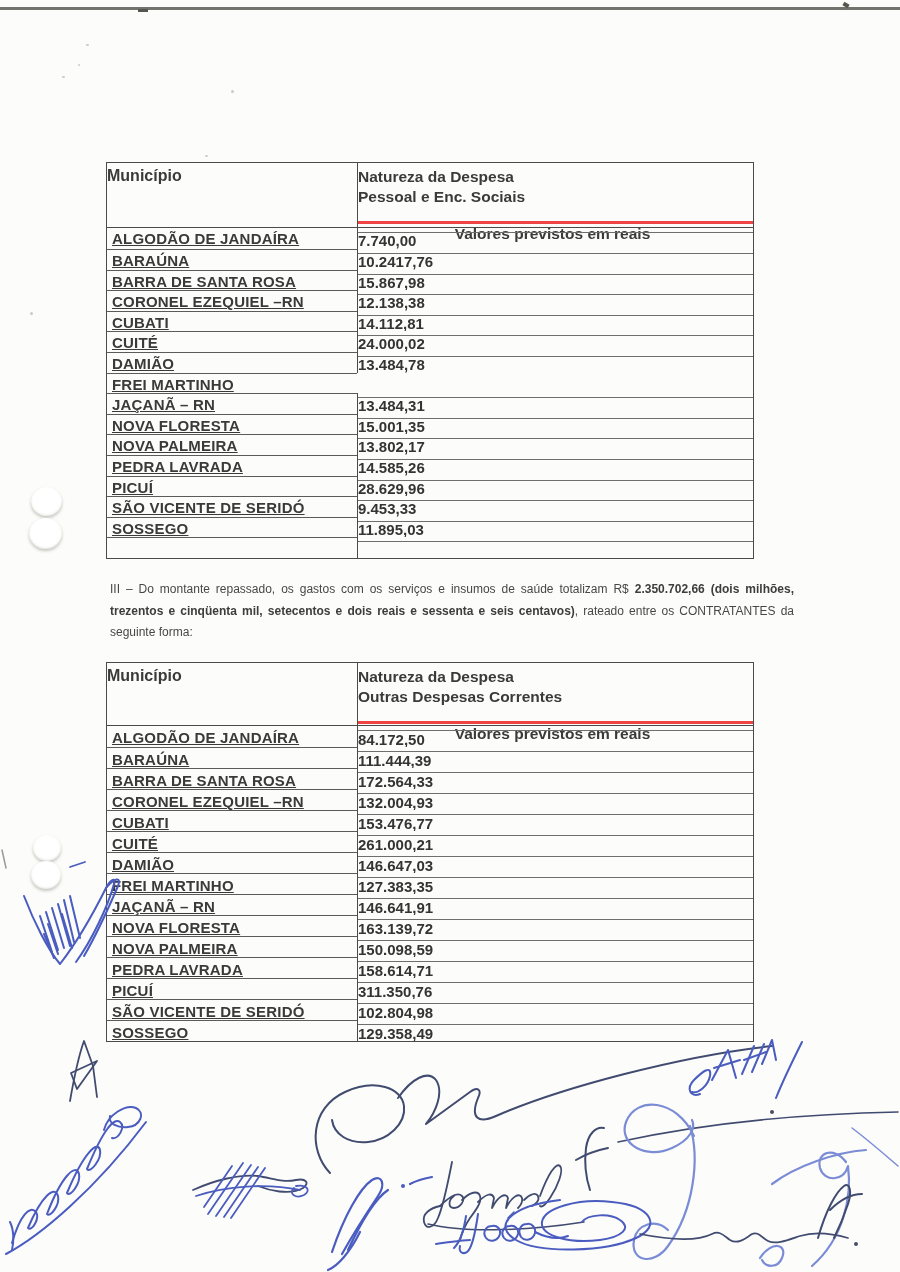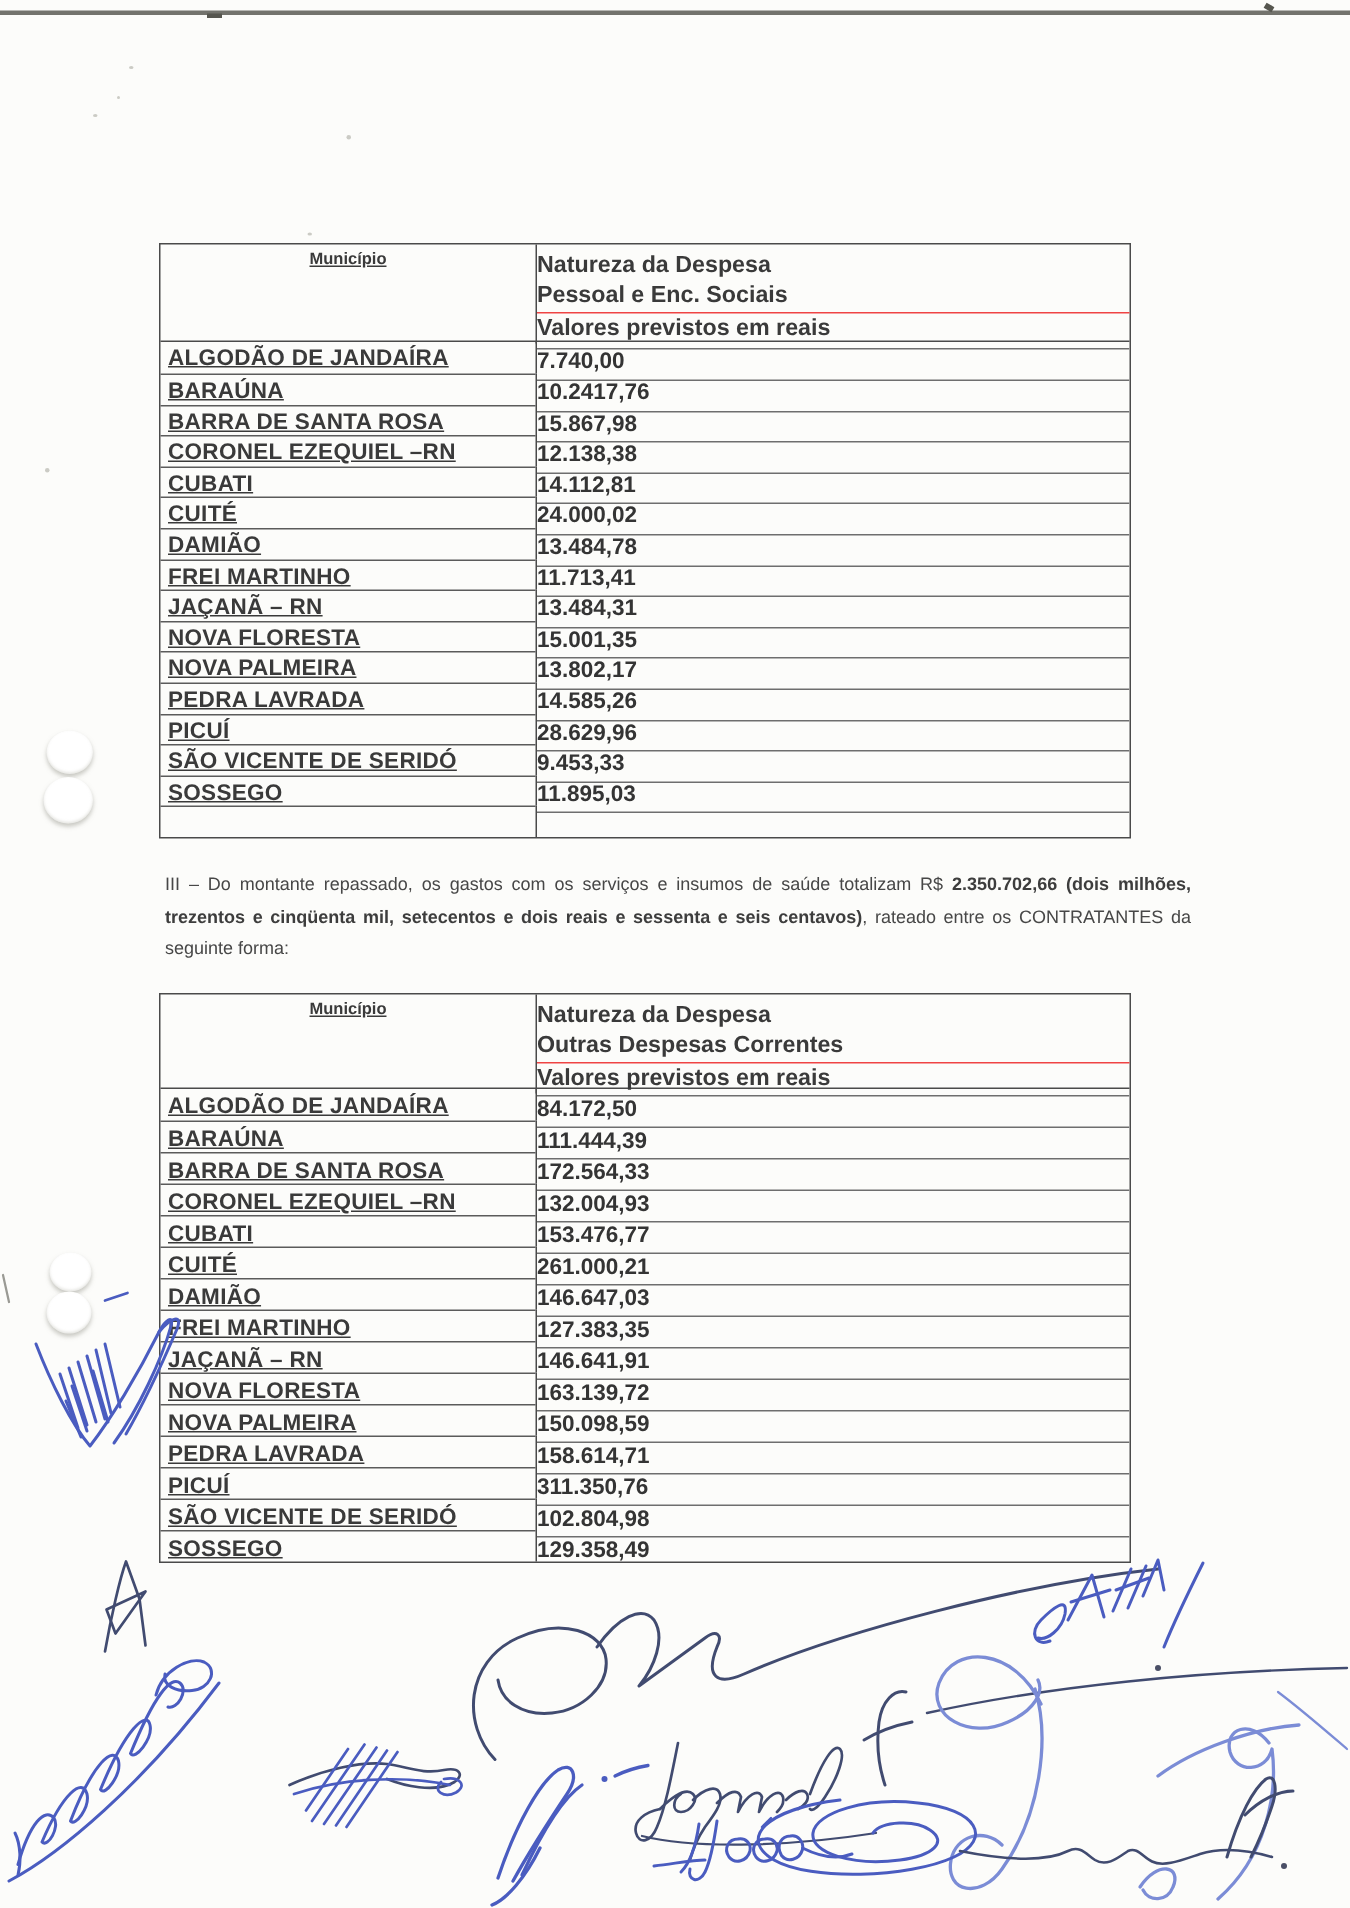--- a/index.html
+++ b/index.html
@@ -19,24 +19,24 @@
   .doc-table{
     position:absolute; left:106px; width:648px;
     border:1.6px solid var(--tborder,#4a4a4a);
     box-sizing:border-box;
     font-weight:bold; font-size:15px;
   }
   .t1{top:162px; --rh:20.6px;}
   .t2{top:662px; --rh:21px;}
   .thead{display:grid; grid-template-columns:250px 1fr; border-bottom:1px solid var(--tborder,#4a4a4a);}
   .t1 .thead{height:64.4px;} .t2 .thead{height:62.4px;}
-  .th-mun{text-align:center; padding-top:4px; font-size:11px;text-decoration:underline;}
+  .th-mun{text-align:left; padding-top:4px; font-size:16px;}
   .th-nat{border-left:1px solid var(--tborder,#4a4a4a); font-size:15.5px; line-height:20px; padding-top:4px;}
   .nat1,.nat2{}
-  .nat3{text-align:left; padding-right:6px; border-top:1px solid #ef4444; margin-top:1px;}
+  .nat3{text-align:center; padding-right:6px; border-top:3px solid #ef4444; margin-top:14px;}
   .trow{display:grid; grid-template-columns:250px 1fr; height:var(--rh);}
   .cell{box-sizing:border-box; overflow:hidden; white-space:nowrap;}
   .mun{border-top:1px solid #5b5b5b; padding-left:5px; line-height:calc(var(--rh) + 2px); letter-spacing:.2px;text-decoration:underline;}
   .trow:first-child .mun{border-top:none;}
   .val{position:relative; border-left:1px solid var(--tborder,#4a4a4a);
        text-align:left; padding-right:8px; line-height:calc(var(--rh) + 6px); color:#343434;}
   .val::before{content:""; position:absolute; left:0; right:0; top:4px; border-top:1px solid #6e6e6e;}
   
   .clause{
     position:absolute; left:110px; top:579px; width:684px; margin:0;
@@ -104,21 +104,20 @@
         <div class="trow">
           <div class="cell mun">CUITÉ</div>
           <div class="cell val">24.000,02</div>
         </div>
         <div class="trow">
           <div class="cell mun">DAMIÃO</div>
           <div class="cell val">13.484,78</div>
         </div>
         <div class="trow">
           <div class="cell mun">FREI MARTINHO</div>
-          <div class="cell val">11.713,41</div>
         </div>
         <div class="trow">
           <div class="cell mun">JAÇANÃ – RN</div>
           <div class="cell val">13.484,31</div>
         </div>
         <div class="trow">
           <div class="cell mun">NOVA FLORESTA</div>
           <div class="cell val">15.001,35</div>
         </div>
         <div class="trow">

